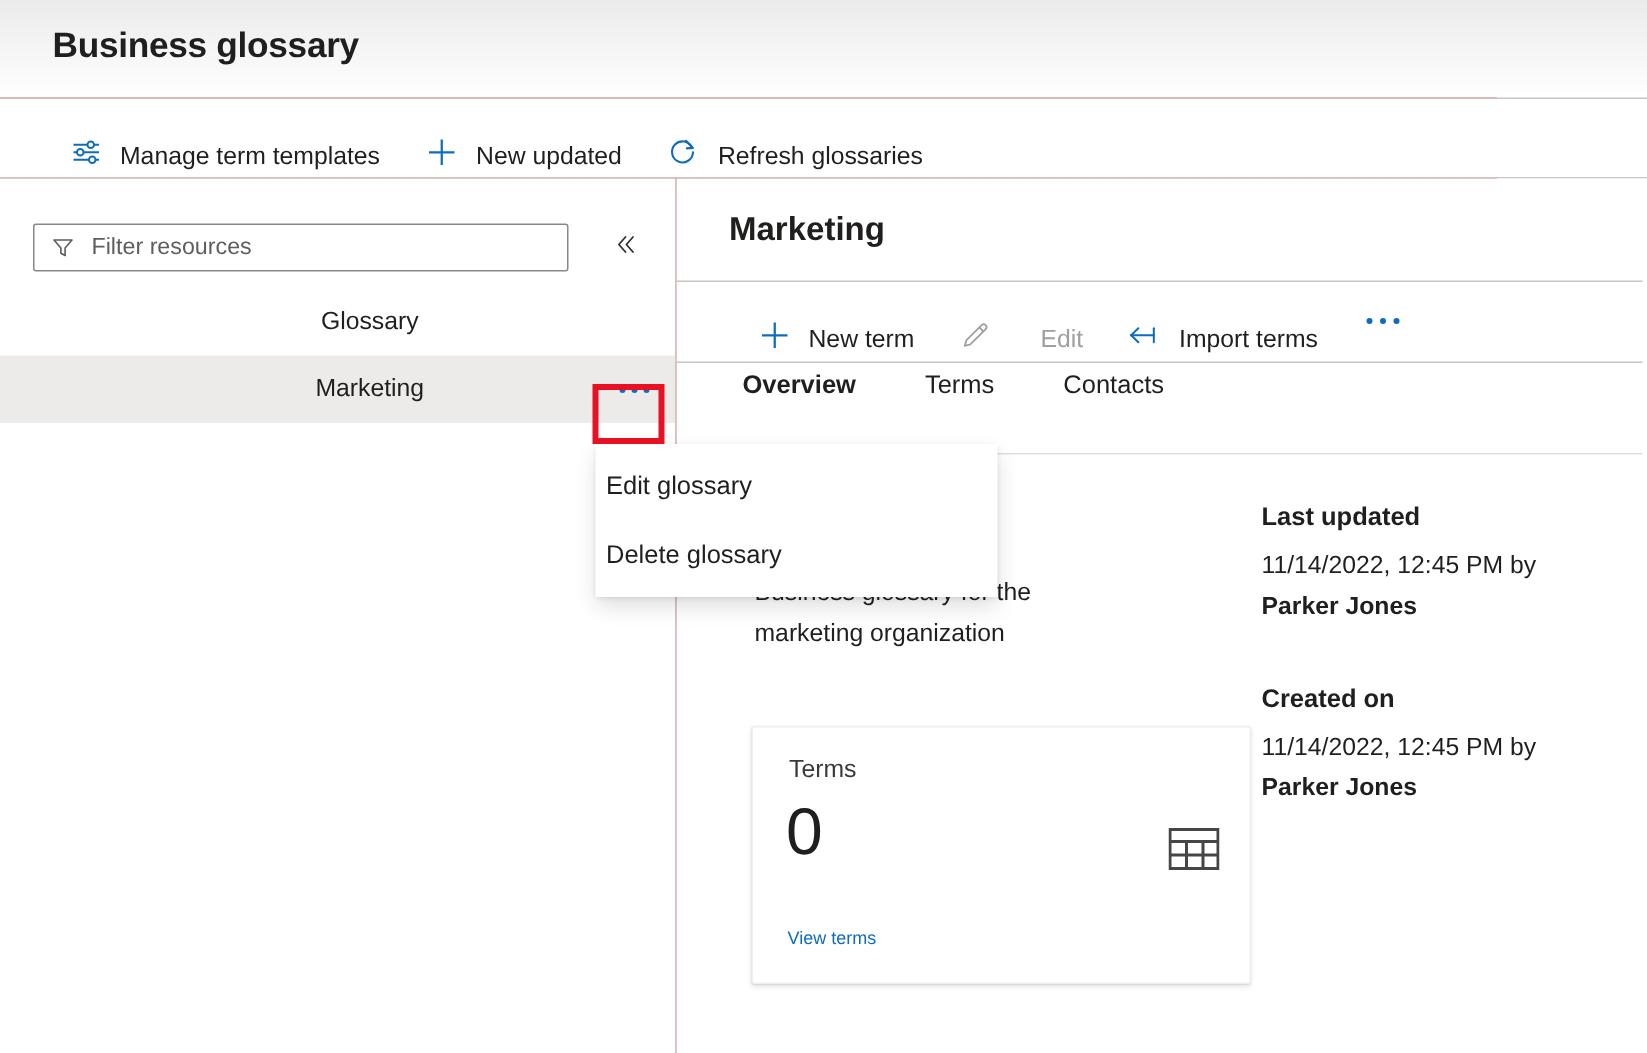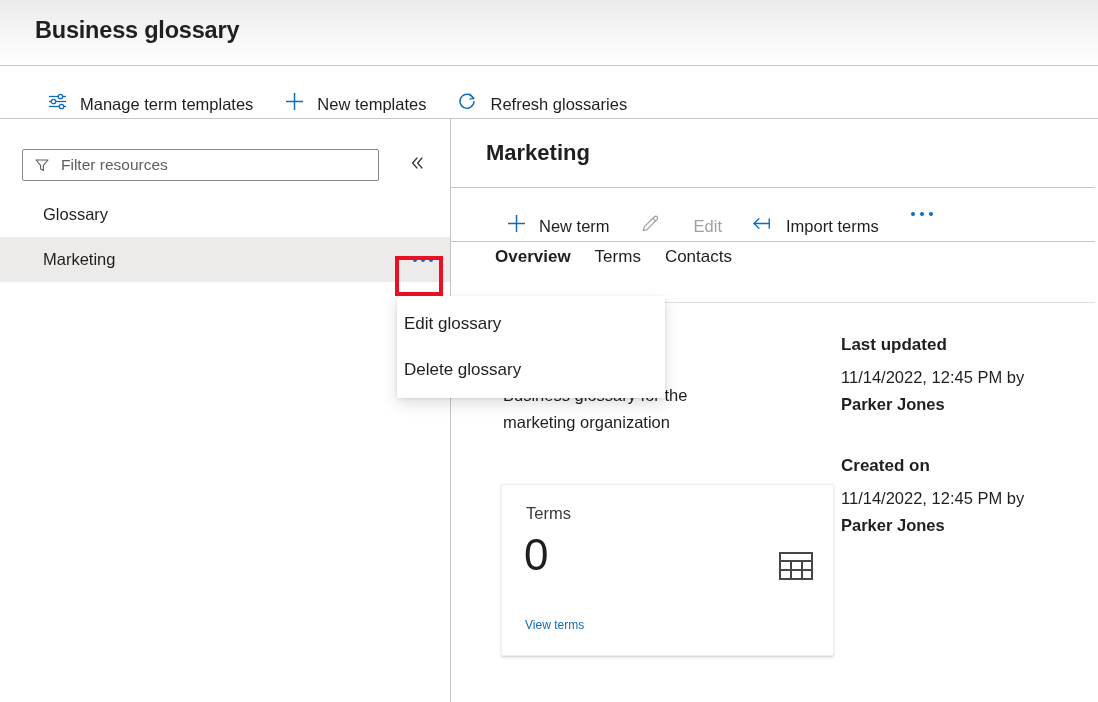--- a/index.html
+++ b/index.html
@@ -130,20 +130,21 @@
   }
 
   
   .res-list { position: absolute; left: 0; top: 73px; width: 450px; }
   .res-item {
     position: relative;
     height: 45px;
     display: flex;
     align-items: center;
     cursor: pointer;
+    justify-content: center;
   }
   .res-item .res-label {
     margin-left: 43px;
     font-size: 16.5px;
     color: #201f1e;
   }
   .res-item.selected { background: #edebe9; }
 
   .res-more {
     position: absolute;
@@ -206,21 +207,21 @@
   .cmd-btn.disabled { cursor: default; gap: 20px; }
   .cmd-btn.disabled .cmd-label { color: #a19f9d; }
   .toolbar-dots { display: flex; gap: 5px; align-items: center; padding: 0 12px; height: 36px; cursor: pointer; }
   .toolbar-dots i { width: 4px; height: 4px; border-radius: 50%; background: #0f6cbd; display: block; }
 
   
   .tabs {
     position: absolute;
     left: 44px; top: 128px;
     display: flex;
-    gap: 24px;
+    gap: 46px;
   }
   .tab {
     font-size: 17px;
     color: #201f1e;
     padding-bottom: 12px;
     cursor: pointer;
     white-space: nowrap;
   }
   .tab.active { font-weight: 700; }
 
@@ -330,21 +331,21 @@
       <span class="cmd-label">Manage term templates</span>
     </div>
 
     <div class="cmd-btn">
       <span class="cmd-ico">
         <svg width="21" height="21" viewBox="0 0 21 21">
           <line x1="10.5" y1="2" x2="10.5" y2="19" stroke="#0f6cbd" stroke-width="1.5"></line>
           <line x1="2" y1="10.5" x2="19" y2="10.5" stroke="#0f6cbd" stroke-width="1.5"></line>
         </svg>
       </span>
-      <span class="cmd-label">New templates</span>
+      <span class="cmd-label">New updated</span>
     </div>
 
     <div class="cmd-btn">
       <span class="cmd-ico">
         <svg width="21" height="21" viewBox="0 0 21 21">
           <path d="M16.4 7.4 A7 7 0 1 0 17 10.5" fill="none" stroke="#0f6cbd" stroke-width="1.4" stroke-linecap="round"></path>
           <path d="M12.3 2.9 L16.9 7.6 L12.9 7.9" fill="none" stroke="#0f6cbd" stroke-width="1.4" stroke-linecap="round" stroke-linejoin="round"></path>
         </svg>
       </span>
       <span class="cmd-label">Refresh glossaries</span>

